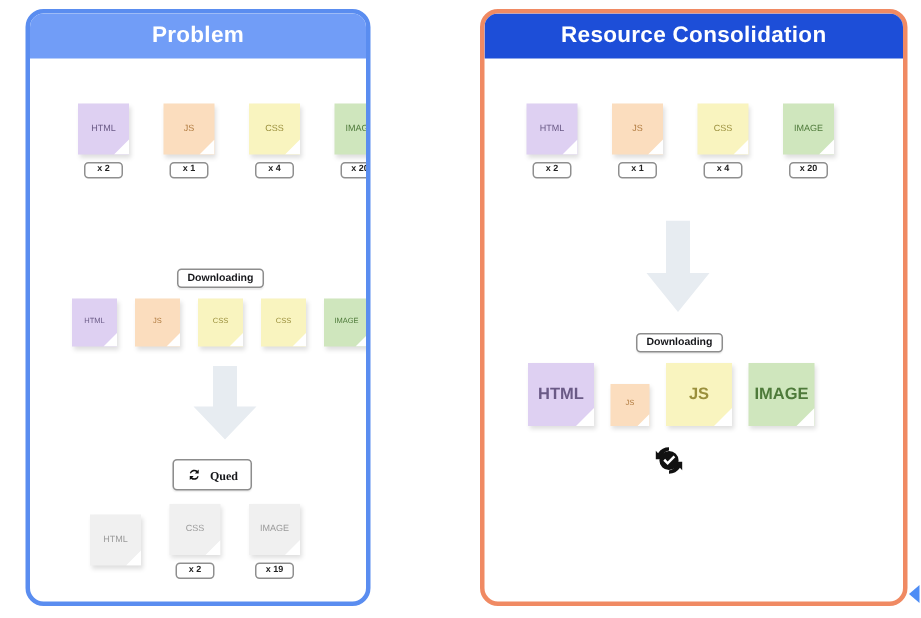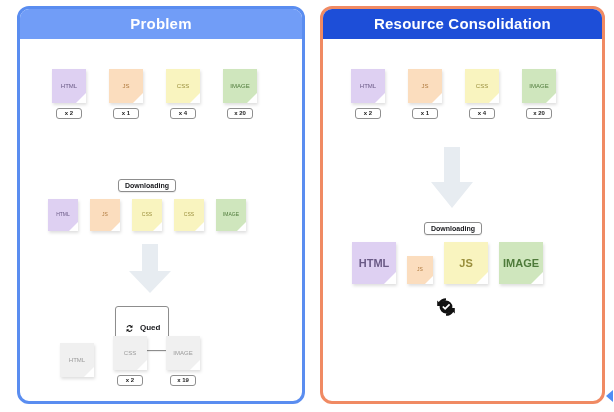--- a/index.html
+++ b/index.html
@@ -19,21 +19,21 @@
   
   .panel {
     position: absolute;
     top: 6px;
     height: 398px;
     background: #ffffff;
     border-radius: 12px;
     box-sizing: border-box;
     overflow: hidden;
   }
-  .panel-left  { left: 17px;  width: 288px; border: 3px solid #5a8df0; }
+  .panel-left  { left: 17px;  width: 230px; border: 3px solid #5a8df0; }
   .panel-right { left: 320px; width: 285px; border: 3px solid #f08a63; }
 
   .panel-header {
     height: 30px;
     line-height: 30px;
     text-align: center;
     color: #ffffff;
     font-size: 15px;
     font-weight: bold;
     letter-spacing: .2px;
@@ -124,24 +124,25 @@
     border-radius: 3px;
     padding: 2px 6px;
     font-size: 7px;
     font-weight: bold;
     color: #15161a;
     white-space: nowrap;
     box-shadow: 0 1px 1px rgba(0,0,0,.08);
   }
   .pill-icon {
     display: inline-flex;
-    align-items: flex-start;
+    align-items: flex-end;
     gap: 5px;
     font-size: 8px;
-    padding: 16px 8px;
+    padding: 4px 8px;
+    font-family: Liberation Serif, serif;
   }
 
   
   .arrow {
     position: absolute;
     width: 46px;
     height: 50px;
   }
   .arrow svg { display: block; width: 100%; height: 100%; }
 

